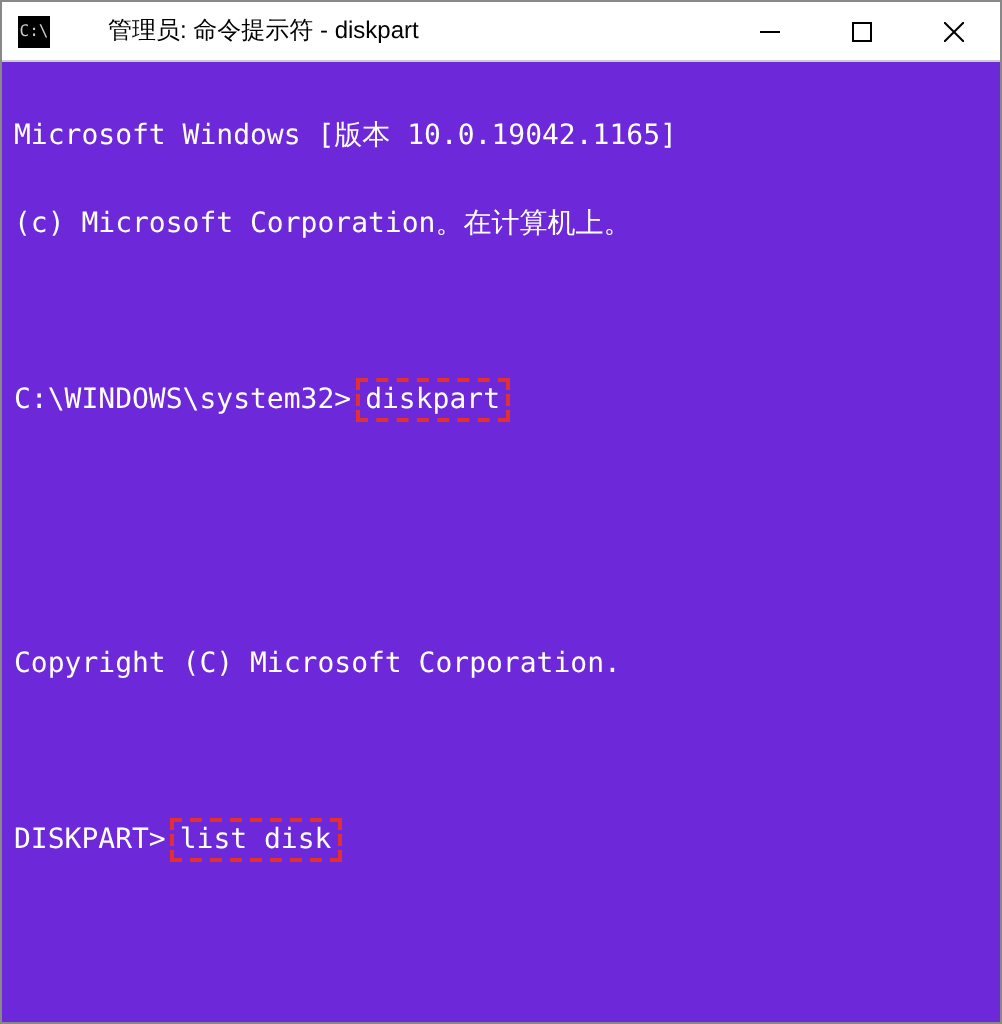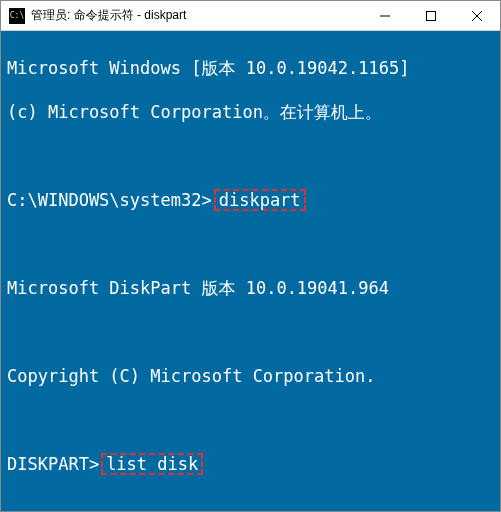--- a/index.html
+++ b/index.html
@@ -37,40 +37,41 @@
     align-items: center;
     justify-content: center;
     font-size: 8px;
     color: #ccc;
     font-family: monospace;
   }
   .titlebar .title-text {
     flex: 1;
     white-space: nowrap;
     overflow: hidden;
+    margin-left: 23px;
   }
   .win-controls {
     display: flex;
     height: 100%;
   }
   .win-btn {
     width: 46px;
     height: 100%;
     display: flex;
     align-items: center;
     justify-content: center;
     font-size: 12px;
     color: #000;
   }
   .win-btn svg { display: block; }
   .terminal {
     flex: 1;
-    background: #0369a1;
+    background: #6d28d9;
     color: #fff;
-    font-size: 17px;
+    font-size: 14px;
     line-height: 22px;
     padding: 4px 6px;
     white-space: pre;
     font-family: "NSimSun", "SimSun", "Consolas", monospace;
     overflow: hidden;
   }
   .line { display: block; white-space: pre; }
   .hl {
     border: 2px dashed #e03030;
     padding: 0 3px;
@@ -106,21 +107,20 @@
       </div>
     </div>
   </div>
 
   <div class="terminal">
 <span class="line">Microsoft Windows [版本 10.0.19042.1165]</span>
 <span class="line">(c) Microsoft Corporation。在计算机上。</span>
 <span class="line"> </span>
 <span class="line"><span>C:\WINDOWS\system32&gt;</span><span class="hl">diskpart</span></span>
 <span class="line"> </span>
-<span class="line">Microsoft DiskPart 版本 10.0.19041.964</span>
 <span class="line"> </span>
 <span class="line">Copyright (C) Microsoft Corporation.</span>
 <span class="line"> </span>
 <span class="line"><span>DISKPART&gt;</span><span class="hl">list disk</span></span>
 
 
 
 
 
 

